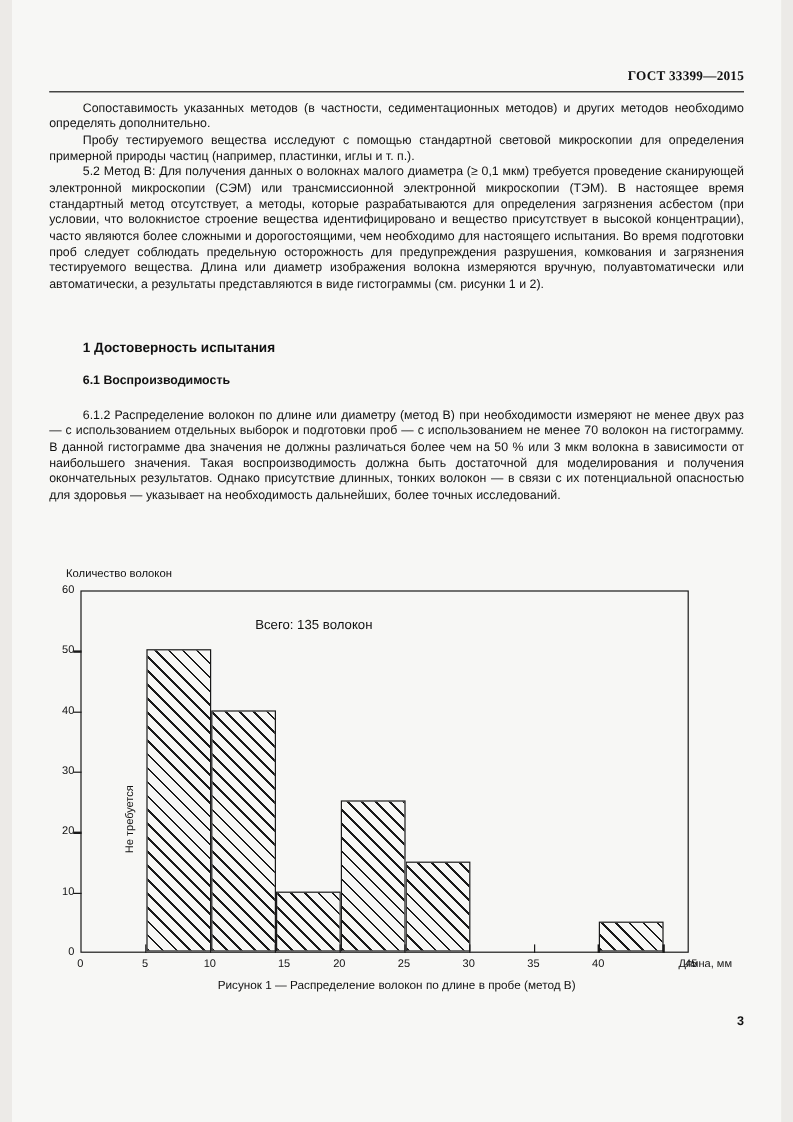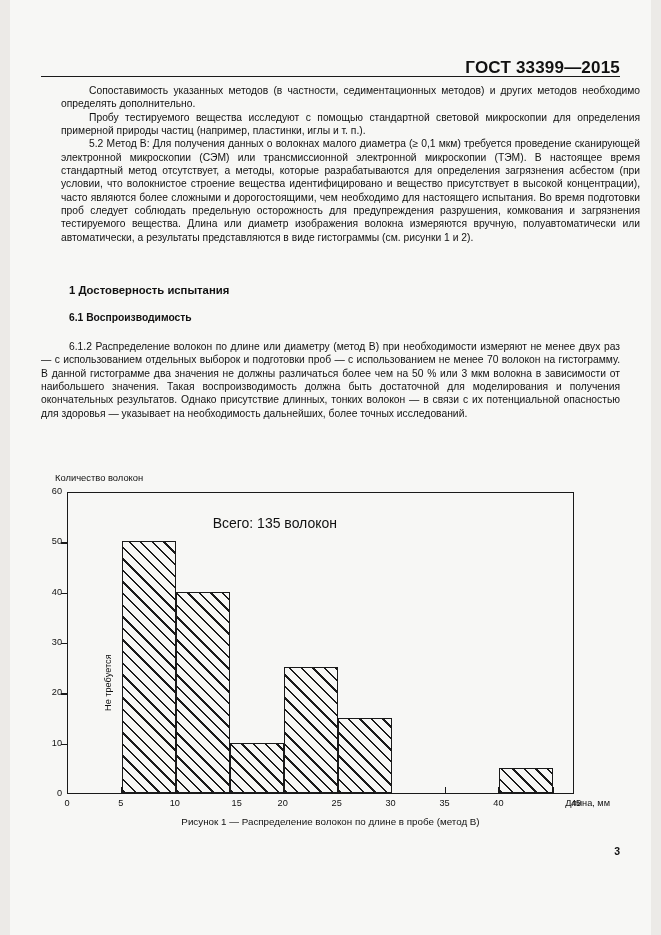--- a/index.html
+++ b/index.html
@@ -12,39 +12,39 @@
     overflow:hidden;
   }
   .page{
     position:absolute;inset:0;
     background:#f7f7f5;
   }
   
   .header{
     position:absolute;
     top:58px;right:41px;
-    font-size:17px;
+    font-size:11px;
     font-weight:bold;
     letter-spacing:.2px;
     white-space:nowrap;
+    font-family:Liberation Serif, serif;
   }
   .header-rule{
     position:absolute;
     left:41px;right:41px;top:76px;
     height:1px;background:#1a1a1a;
   }
   
   .body-text{
     position:absolute;
     left:41px;top:84px;width:579px;
     font-size:10.3px;
     line-height:13.35px;
     text-align:justify;
     text-justify:inter-word;
-    margin-left:20px;
   }
   .body-text p{margin:0;text-indent:28px;}
   
   .h1{
     position:absolute;left:69px;top:284px;
     font-size:11.3px;font-weight:bold;
   }
   .h2{
     position:absolute;left:69px;top:312px;
     font-size:10.3px;font-weight:bold;
@@ -107,21 +107,21 @@
   .xtick-mark{
     position:absolute;
     width:1.2px;height:7px;background:#1a1a1a;
   }
   .xlabel{
     position:absolute;
     font-size:9.2px;white-space:nowrap;
   }
   .annot{
     position:absolute;
-    font-size:14px;white-space:nowrap;
+    font-size:11px;white-space:nowrap;
   }
   .rotlabel{
     position:absolute;
     font-size:9.2px;
     white-space:nowrap;
     transform:rotate(-90deg);
     transform-origin:left top;
   }
   .caption{
     position:absolute;

